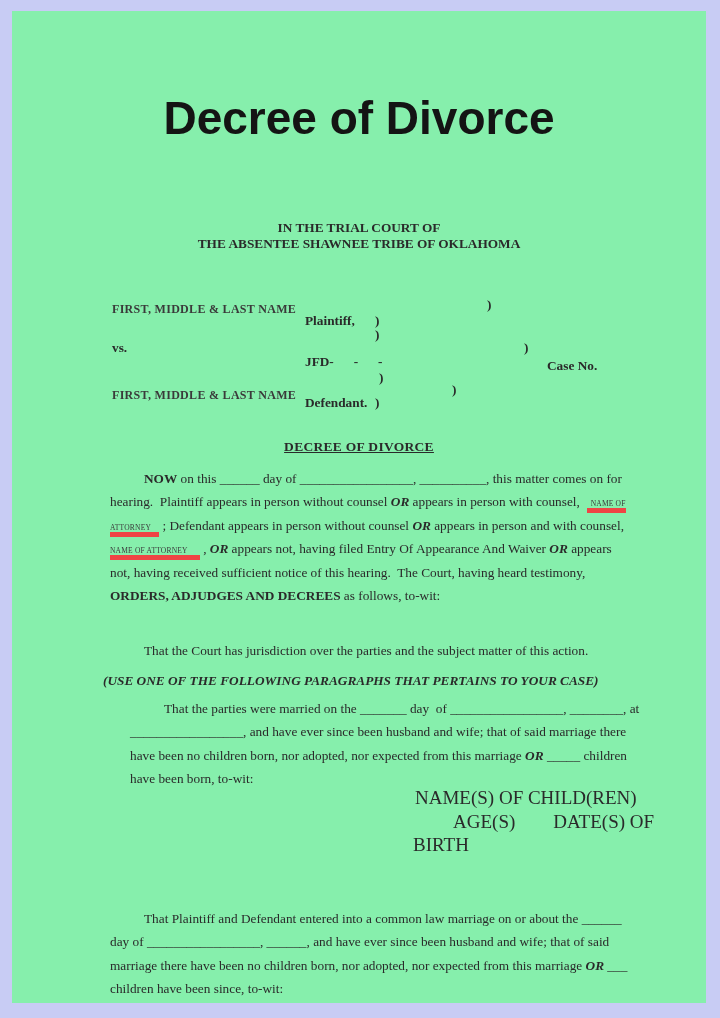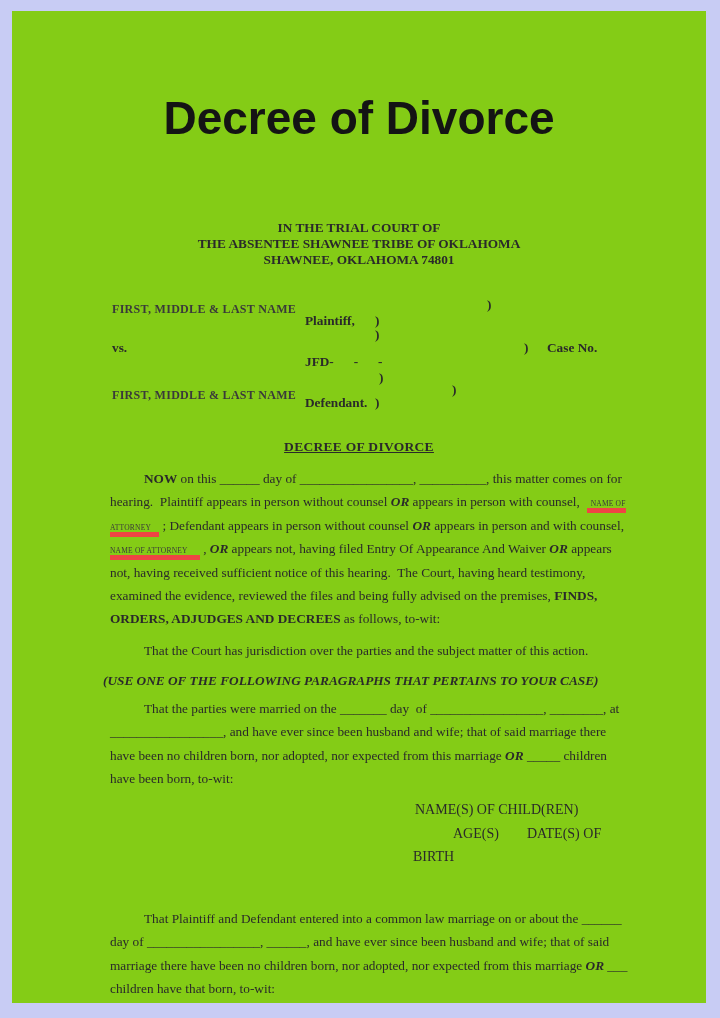--- a/index.html
+++ b/index.html
@@ -7,21 +7,21 @@
     width:720px;height:1018px;
     background:#c8ccf4;
     position:relative;
     font-family:"Liberation Serif", serif;
     color:#262626;
     overflow:hidden;
   }
   .page{
     position:absolute;
     left:12px;top:11px;right:14px;bottom:15px;
-    background:#84cc16;
+    background:#86efac;
   }
   
   .doc-title{
     position:absolute;left:0;top:80px;width:100%;
     text-align:center;
     font-family:"Liberation Sans", sans-serif;
     font-weight:bold;
     font-size:46px;
     letter-spacing:0px;
     color:#141414;
@@ -62,47 +62,46 @@
   .tab{display:inline-block;width:34px;}
   .b{font-weight:bold;}
   .bi{font-weight:bold;font-style:italic;}
   .scu{
     font-size:7.5px;letter-spacing:.2px;color:#3a3a3a;
     border-bottom:5px solid #ef4444;
     white-space:pre;
   }
   .children-line{
     position:absolute;
-    font-size:14px;color:#2a2a2a;white-space:pre;margin-top:15px;
+    font-size:19px;color:#2a2a2a;white-space:pre;
   }
 </style>
 </head>
 <body>
 
 <div class="page">
 
   <h1 class="doc-title">Decree of Divorce</h1>
 
   <div class="court-header">
     <div>IN THE TRIAL COURT OF</div>
     <div>THE ABSENTEE SHAWNEE TRIBE OF OKLAHOMA</div>
-    <div>SHAWNEE, OKLAHOMA  74801</div>
   </div>
 
   <div class="cap-tiny" style="left:100px;top:291px;">FIRST, MIDDLE &amp; LAST NAME</div>
   <div class="cap" style="left:475px;top:286px;">)</div>
 
   <div class="cap" style="left:293px;top:302px;">Plaintiff,</div>
   <div class="cap" style="left:363px;top:302px;">)</div>
 
   <div class="cap" style="left:363px;top:316px;">)</div>
 
   <div class="cap" style="left:100px;top:329px;">vs.</div>
   <div class="cap" style="left:512px;top:329px;">)</div>
-  <div class="cap" style="left:535px;top:329px;">Case No.</div>
+  <div class="cap" style="left:535px;top:347px;">Case No.</div>
 
   <div class="cap" style="left:293px;top:343px;">JFD-      -      -</div>
 
   <div class="cap" style="left:367px;top:359px;">)</div>
 
   <div class="cap-tiny" style="left:100px;top:377px;">FIRST, MIDDLE &amp; LAST NAME</div>
   <div class="cap" style="left:440px;top:371px;">)</div>
 
   <div class="cap" style="left:293px;top:384px;">Defendant.</div>
   <div class="cap" style="left:363px;top:384px;">)</div>
@@ -110,43 +109,42 @@
   <div class="decree-heading">
     <span>DECREE OF DIVORCE</span>
   </div>
 
   <div class="para" style="top:456px;">
       <div class="line"><span class="tab"></span><span class="b">NOW</span><span> on this ______ day of _________________, __________, this matter comes on for</span></div>
       <div class="line"><span>hearing.  Plaintiff appears in person without counsel </span><span class="bi">OR</span><span> appears in person with counsel,  </span><span class="scu">  NAME OF</span></div>
       <div class="line"><span class="scu">ATTORNEY    </span><span> ; Defendant appears in person without counsel </span><span class="bi">OR</span><span> appears in person and with counsel,</span></div>
       <div class="line"><span class="scu">NAME OF ATTORNEY      </span><span> , </span><span class="bi">OR</span><span> appears not, having filed Entry Of Appearance And Waiver </span><span class="bi">OR</span><span> appears</span></div>
       <div class="line"><span>not, having received sufficient notice of this hearing.  The Court, having heard testimony,</span></div>
-      <div class="line"><span>examined the evidence, reviewed the files and being fully advised on the premises, </span><span class="b">FINDS,</span></div>
       <div class="line"><span class="b">ORDERS, ADJUDGES AND DECREES</span><span> as follows, to-wit:</span></div>
     </div>
 
   <div class="para" style="top:628px;">
       <div class="line"><span class="tab"></span><span>That the Court has jurisdiction over the parties and the subject matter of this action.</span></div>
     </div>
 
   <div class="para" style="top:658px;left:91px;">
       <div class="line"><span class="bi">(USE ONE OF THE FOLLOWING PARAGRAPHS THAT PERTAINS TO YOUR CASE)</span></div>
     </div>
 
-  <div class="para" style="top:686px;">
+  <div class="para" style="top:686px;margin-left:20px;">
       <div class="line"><span class="tab"></span><span>That the parties were married on the _______ day  of _________________, ________, at</span></div>
       <div class="line"><span>_________________, and have ever since been husband and wife; that of said marriage there</span></div>
       <div class="line"><span>have been no children born, nor adopted, nor expected from this marriage </span><span class="bi">OR</span><span> _____ children</span></div>
       <div class="line"><span>have been born, to-wit:</span></div>
     </div>
 
   <div class="children-line" style="left:403px;top:776px;">NAME(S) OF CHILD(REN)</div>
   <div class="children-line" style="left:441px;top:800px;">AGE(S)        DATE(S) OF</div>
   <div class="children-line" style="left:401px;top:823px;">BIRTH</div>
 
   <div class="para" style="top:856px;margin-top:40px;">
       <div class="line"><span class="tab"></span><span>That Plaintiff and Defendant entered into a common law marriage on or about the ______</span></div>
       <div class="line"><span>day of _________________, ______, and have ever since been husband and wife; that of said</span></div>
       <div class="line"><span>marriage there have been no children born, nor adopted, nor expected from this marriage </span><span class="bi">OR</span><span> ___</span></div>
-      <div class="line"><span>children have that born, to-wit:</span></div>
+      <div class="line"><span>children have been since, to-wit:</span></div>
     </div>
 
 </div>
 
 </body></html>

